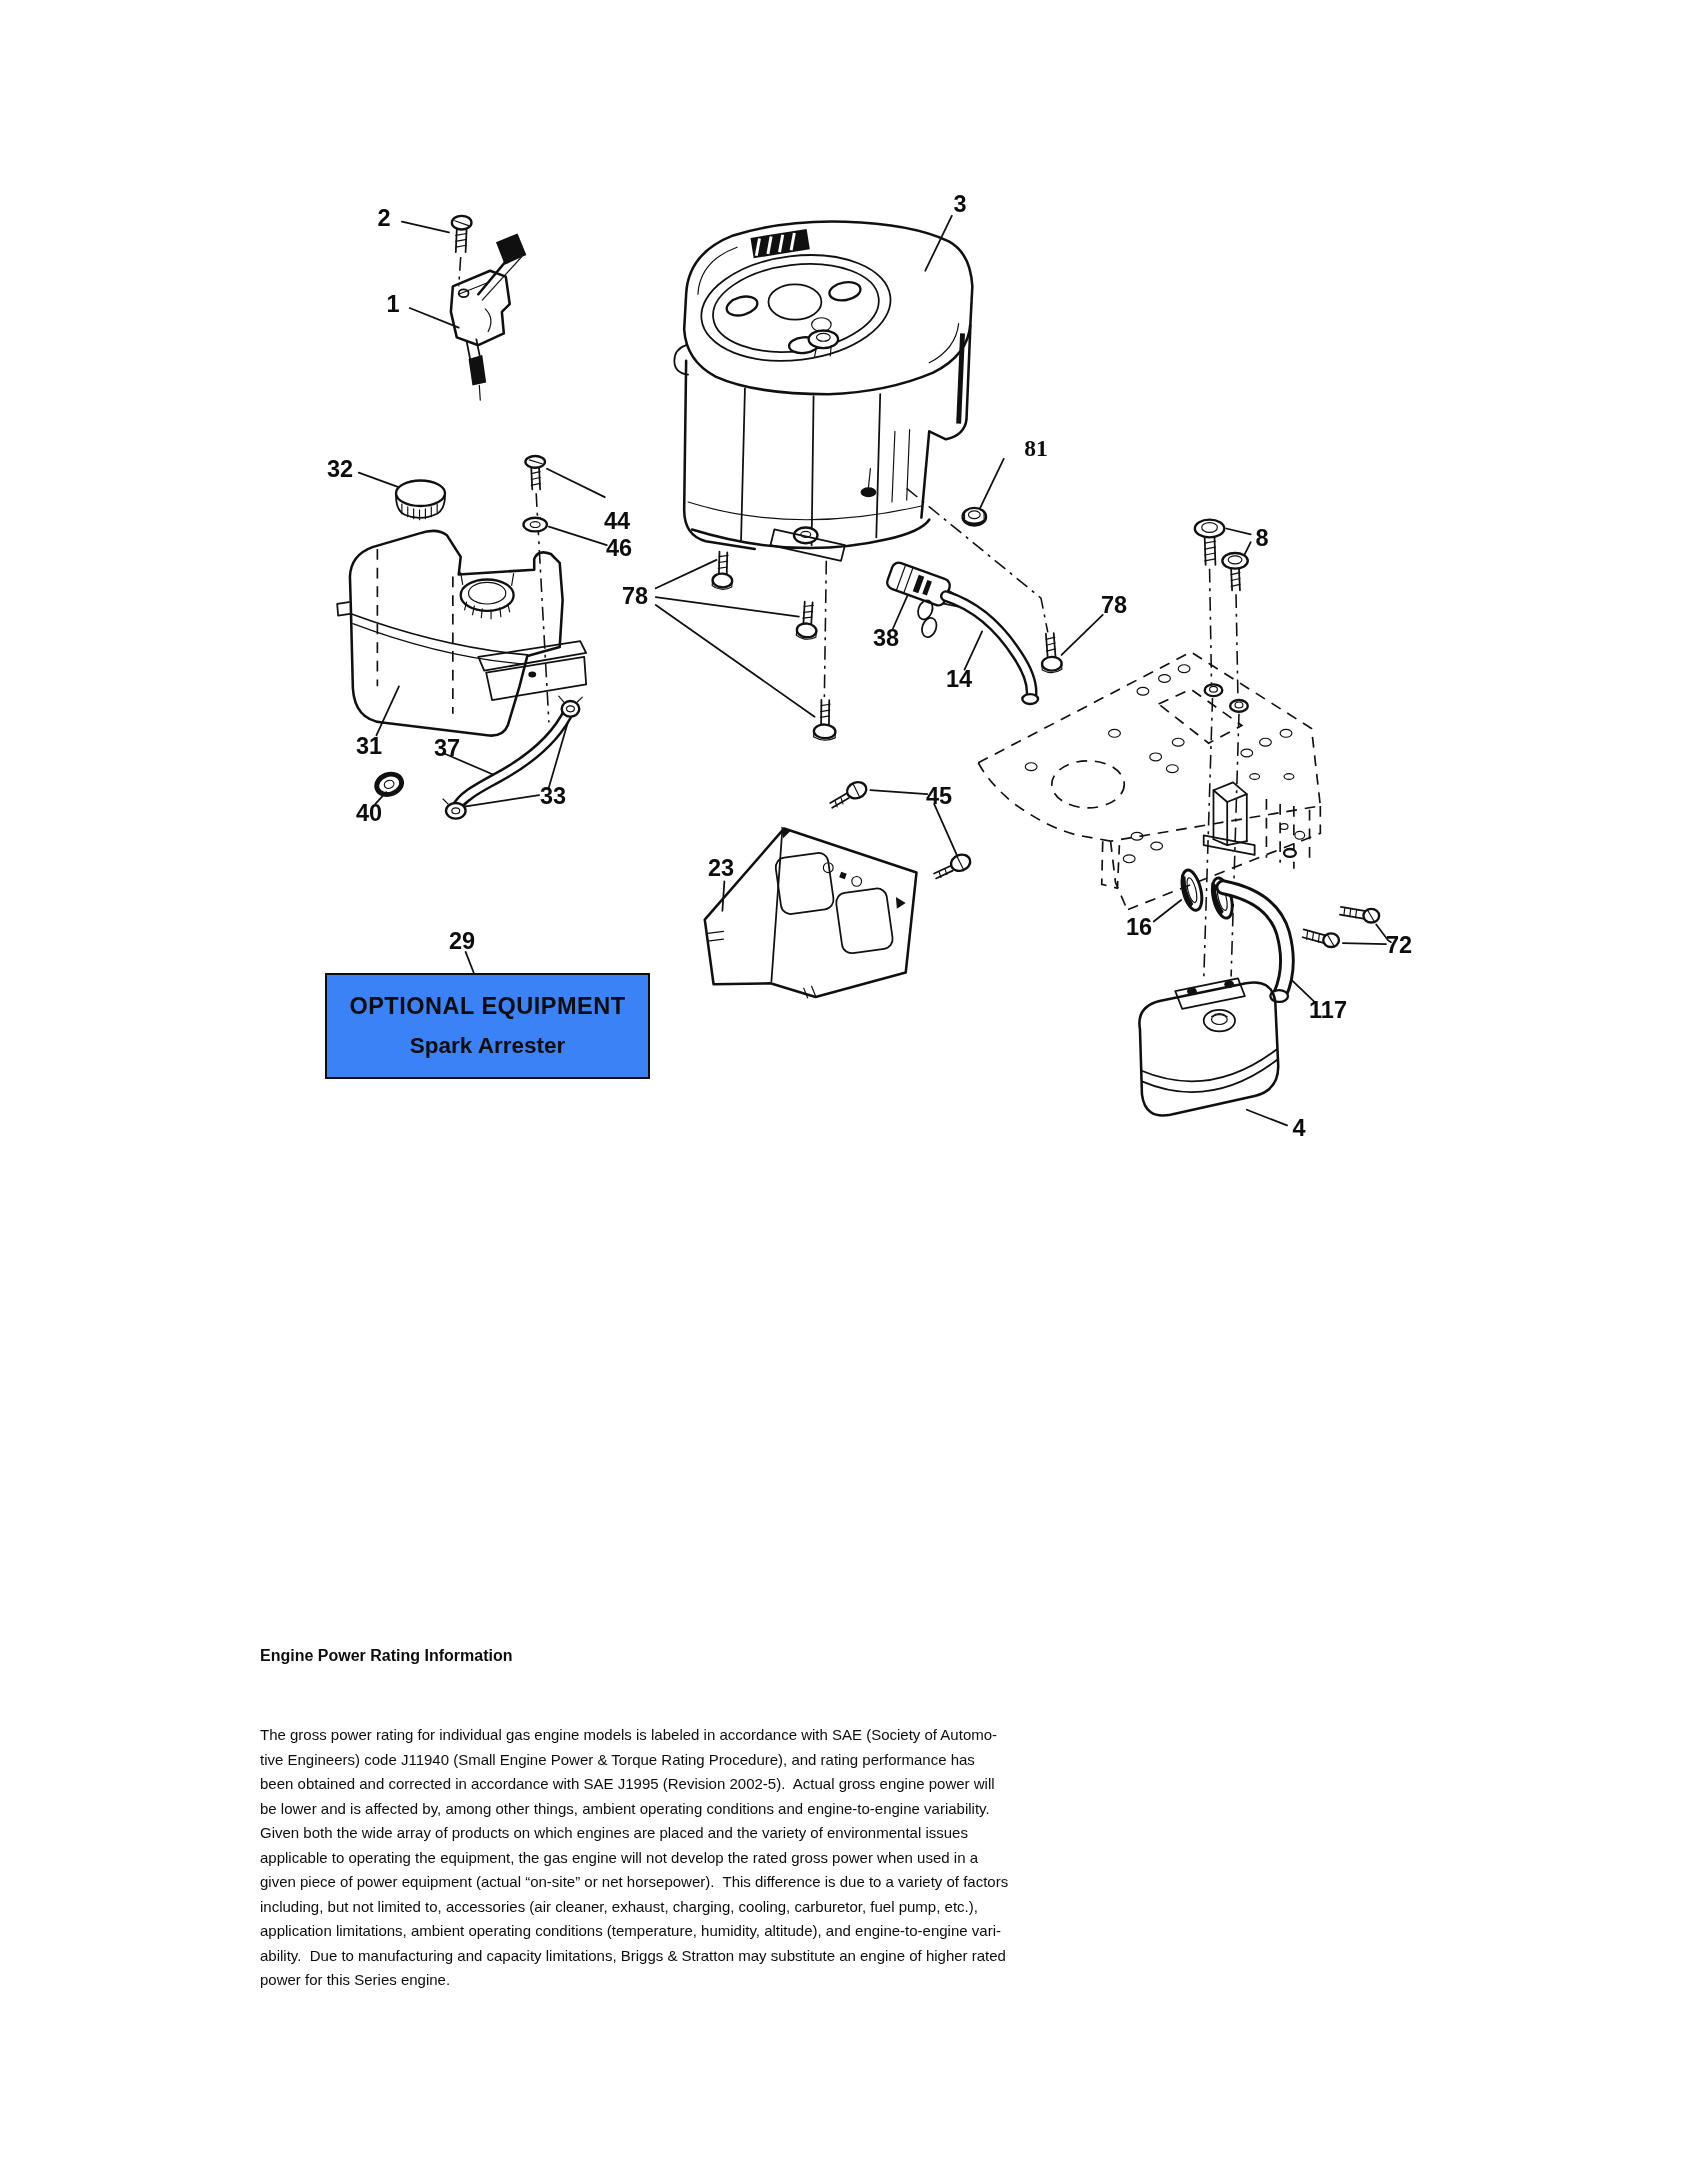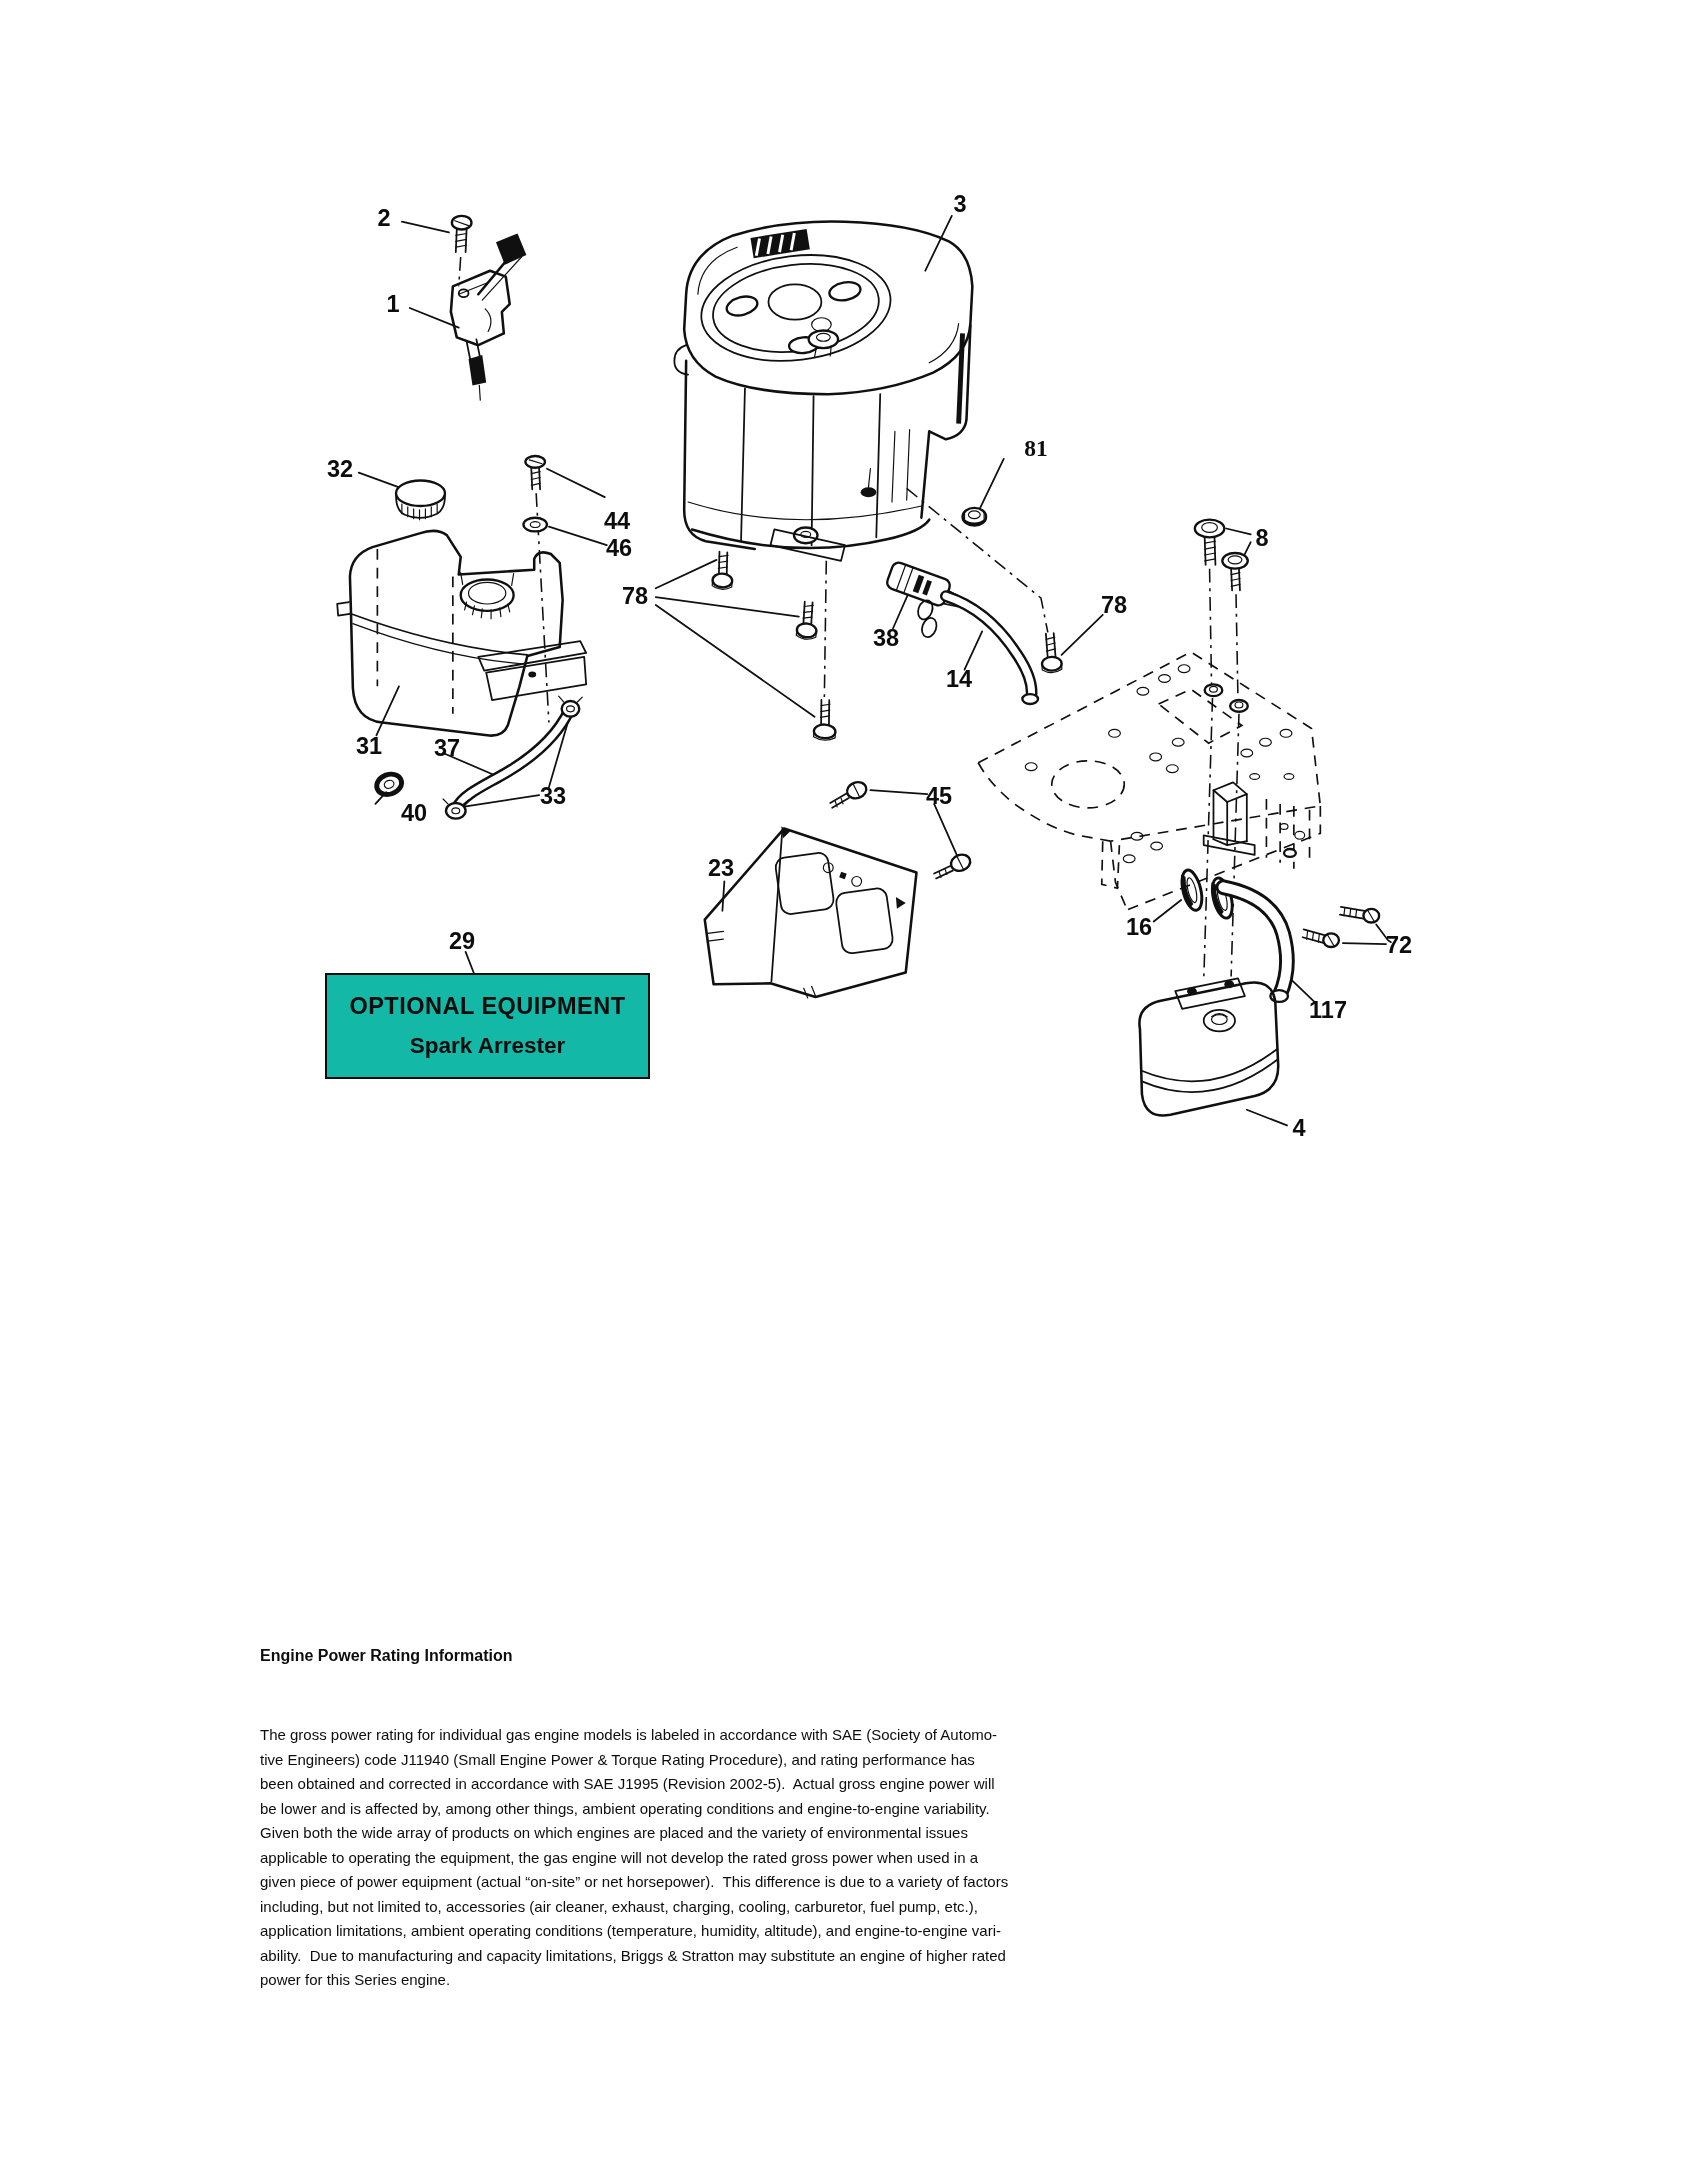--- a/index.html
+++ b/index.html
@@ -3,21 +3,21 @@
 <meta charset="utf-8">
 <style>
   html,body{margin:0;padding:0;background:#e8e8e8;}
   .page{position:relative;width:1683px;height:2174px;background:#ffffff;overflow:hidden;
         font-family:"Liberation Sans", sans-serif;color:#0d0d0d;}
   .diagram-svg{position:absolute;left:0;top:0;}
   .callout{position:absolute;transform:translate(-50%,-50%);
            font-family:"Liberation Sans", sans-serif;font-weight:bold;font-size:23.5px;
            color:#0d0d0d;letter-spacing:0px;white-space:nowrap;}
   .opt-box{position:absolute;left:325px;top:973px;width:321px;height:102px;
-           border:2.9px solid #0d0d0d;background:#14b8a6;display:flex;flex-direction:column;
+           border:2.9px solid #0d0d0d;background:#3b82f6;display:flex;flex-direction:column;
            align-items:center;justify-content:center;gap:13.7px;}
   .opt-title{font-weight:bold;font-size:23.5px;letter-spacing:0.5px;}
   .opt-sub{font-weight:bold;font-size:22.5px;}
   .sect-heading{position:absolute;left:260px;top:1647px;margin:0;
                 font-size:16px;font-weight:bold;}
   .body-para{position:absolute;left:260px;top:1723px;margin:0;
              font-size:15px;line-height:24.5px;white-space:pre;}
   
   .ol{fill:none;stroke:#101010;stroke-width:2.6;stroke-linejoin:round;stroke-linecap:round;}
   .ol2{fill:none;stroke:#101010;stroke-width:1.8;stroke-linejoin:round;stroke-linecap:round;}
@@ -373,21 +373,21 @@
       <div class="callout" style="left: 617px; top: 501px; margin-top: 20px;">44</div>
       <div class="callout" style="left: 619px; top: 548px;">46</div>
       <div class="callout" style="left: 1036px; top: 448px; font-family: Liberation Serif, serif;">81</div>
       <div class="callout" style="left: 1262px; top: 538px;">8</div>
       <div class="callout" style="left: 635px; top: 596px;">78</div>
       <div class="callout" style="left: 1114px; top: 605px;">78</div>
       <div class="callout" style="left: 886px; top: 638px;">38</div>
       <div class="callout" style="left: 959px; top: 679px;">14</div>
       <div class="callout" style="left: 369px; top: 746px;">31</div>
       <div class="callout" style="left: 427px; top: 748px; margin-left: 20px;">37</div>
-      <div class="callout" style="left: 369px; top: 813px; margin-left: 45px;">40</div>
+      <div class="callout" style="left: 369px; top: 813px;">40</div>
       <div class="callout" style="left: 553px; top: 796px;">33</div>
       <div class="callout" style="left: 721px; top: 868px;">23</div>
       <div class="callout" style="left: 939px; top: 796px;">45</div>
       <div class="callout" style="left: 1139px; top: 927px;">16</div>
       <div class="callout" style="left: 1399px; top: 945px;">72</div>
       <div class="callout" style="left: 1328px; top: 1010px;">117</div>
       <div class="callout" style="left: 1299px; top: 1128px;">4</div>
       <div class="callout" style="left: 462px; top: 941px;">29</div>
     </div>
 

